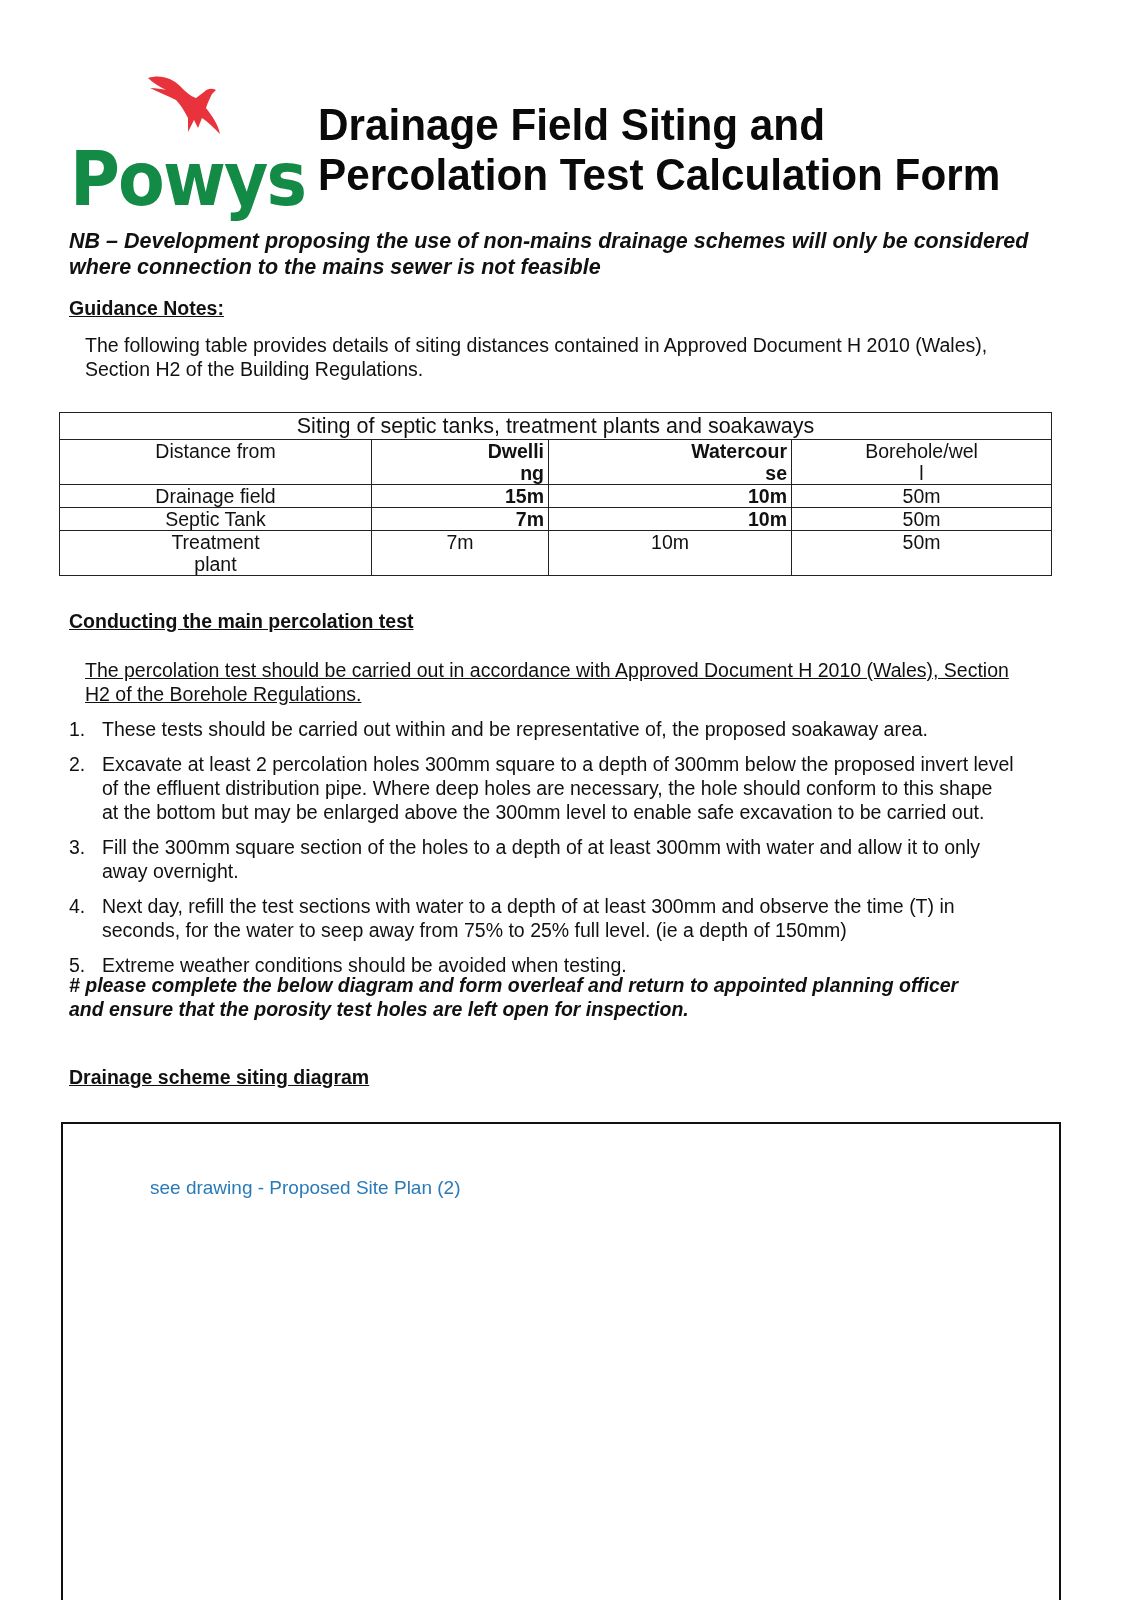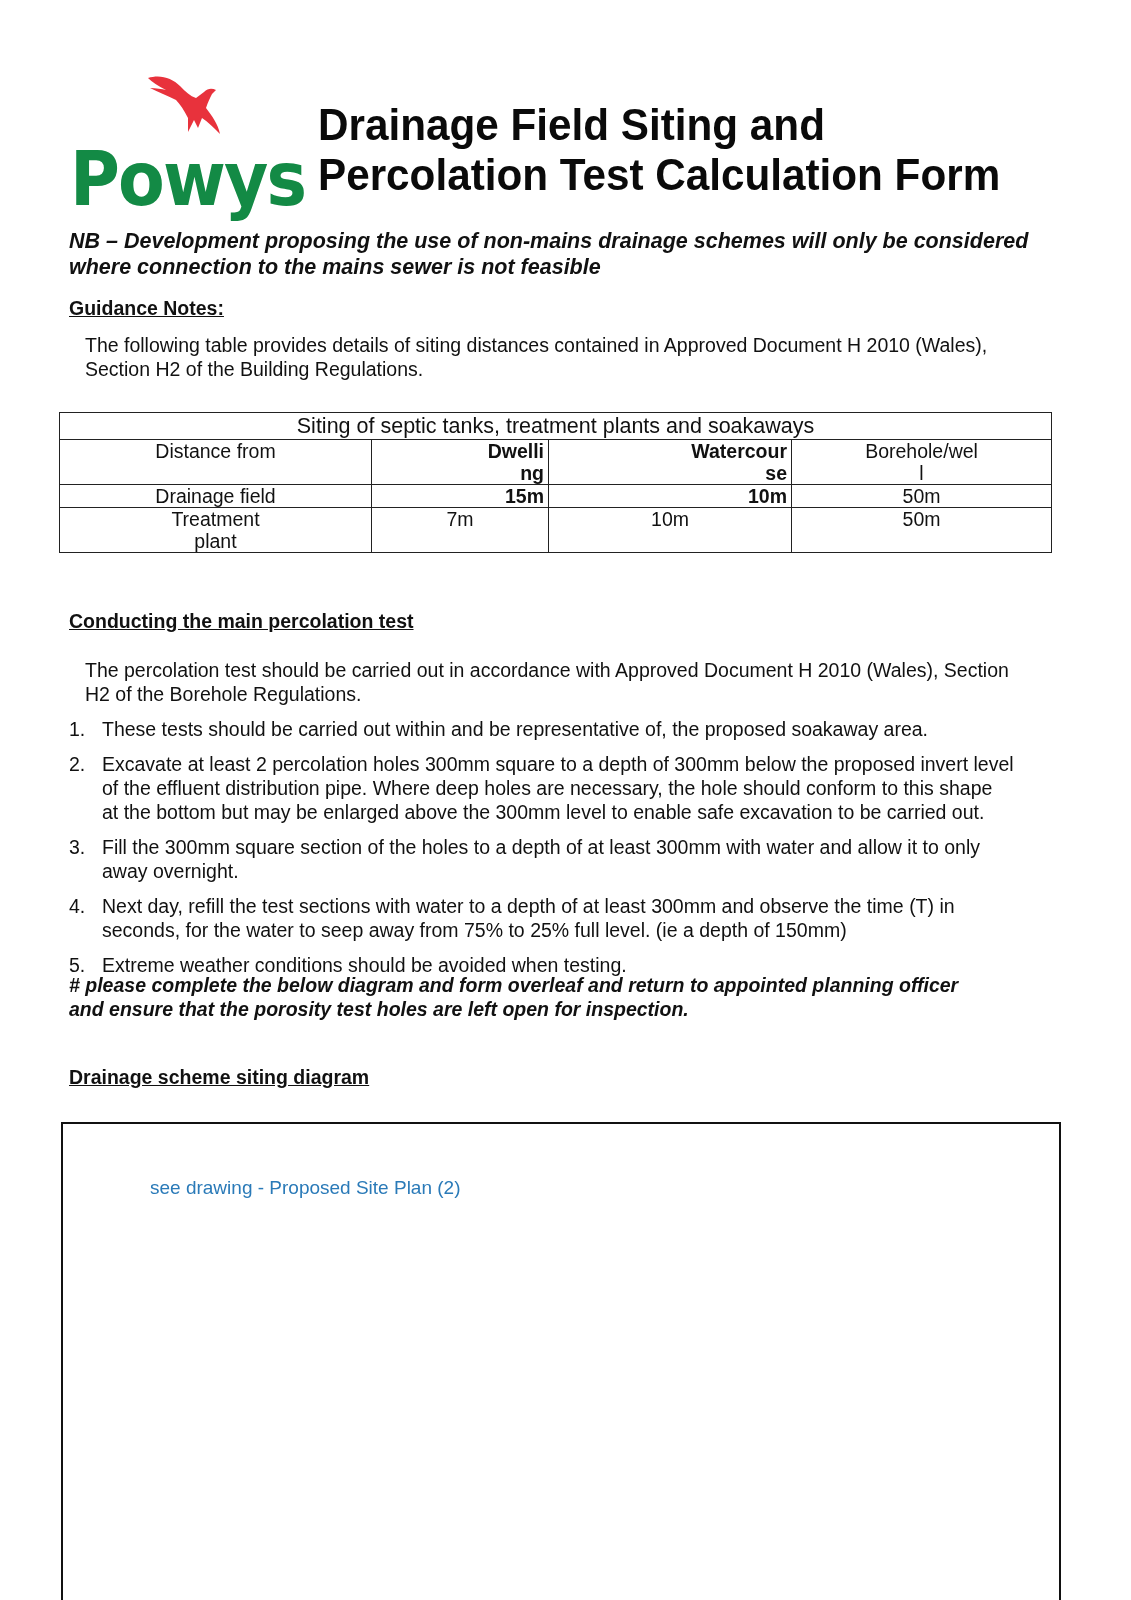--- a/index.html
+++ b/index.html
@@ -100,31 +100,37 @@
     <th><span class="hdr-wrap" style="white-space:pre-line">Borehole/wel
 l</span></th>
   </tr>
   <tr>
     <td>Drainage field</td>
     <td class="b">15m</td>
     <td class="b">10m</td>
     <td>50m</td>
   </tr>
   <tr>
+    <td>Septic Tank</td>
+    <td class="b">7m</td>
+    <td class="b">10m</td>
+    <td>50m</td>
+  </tr>
+  <tr>
     <td style="white-space:pre-line">Treatment
 plant</td>
     <td>7m</td>
     <td>10m</td>
     <td>50m</td>
   </tr>
 </tbody>
   </table>
 
 <div class="abs heading" style="left:69px; top:610px;">Conducting the main percolation test</div>
-<div class="abs para" style="left:69px; top:658px;">
+<div class="abs para" style="left:69px; top:658px;text-decoration:underline;">
   <div>The percolation test should be carried out in accordance with Approved Document H 2010 (Wales), Section</div>
   <div>H2 of the Borehole Regulations.</div>
 </div>
 
 <div class="abs" style="left:69px; top:717px; width:1060px;">
   <ol class="steps">
     <li style="margin-bottom:11px;">
       <span class="num">1.</span>
       <div>These tests should be carried out within and be representative of, the proposed soakaway area.</div>
     </li>

